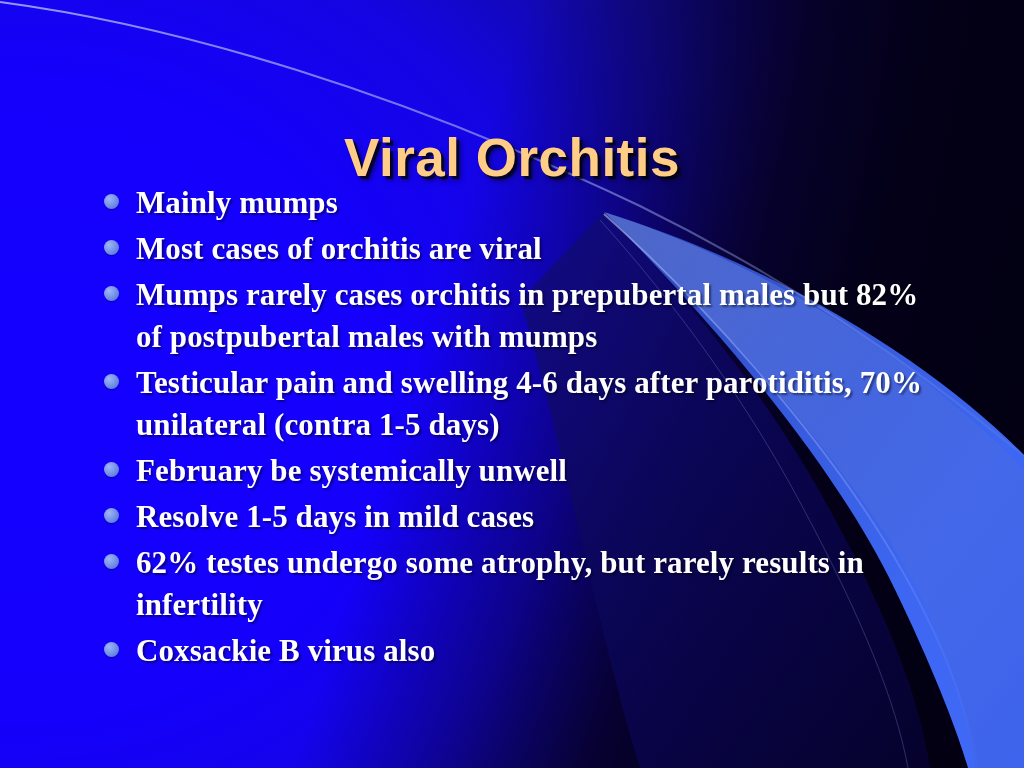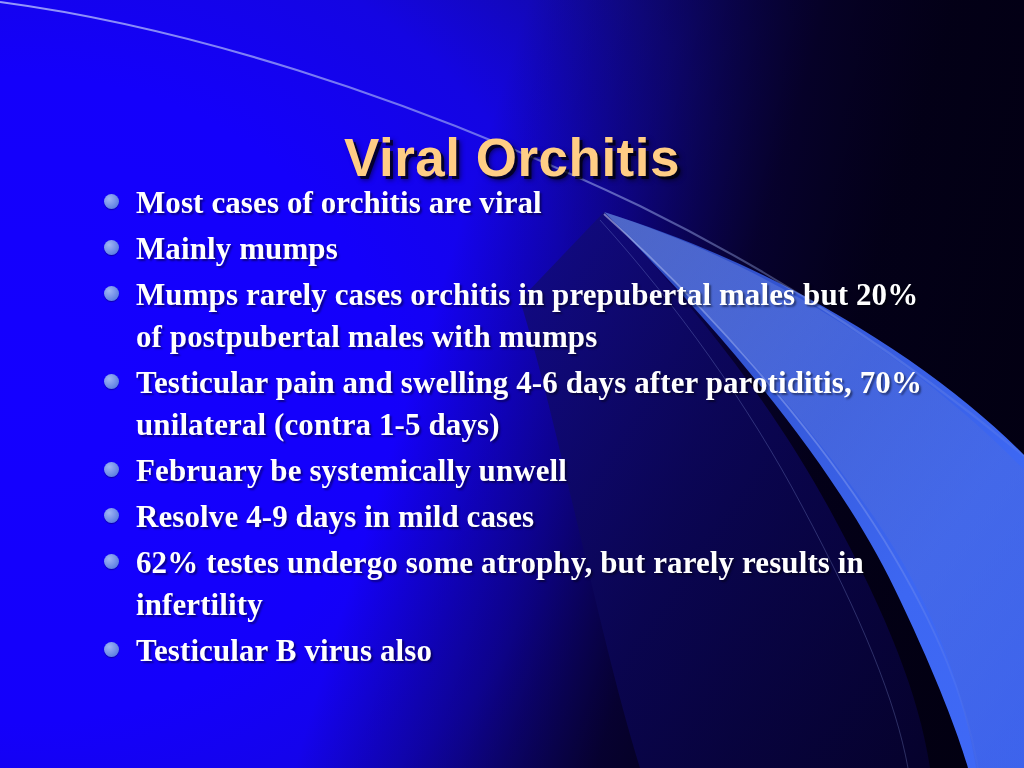--- a/index.html
+++ b/index.html
@@ -151,52 +151,52 @@
   </svg>
 
   <div class="title-wrap">
     <h1 class="title">Viral Orchitis</h1>
   </div>
 
   <div class="body">
 
     <div class="bullet-row">
       <span class="bullet-dot"></span>
+      <span class="bullet-text">Mainly mumps</span>
+    </div>
+
+    <div class="bullet-row">
+      <span class="bullet-dot"></span>
       <span class="bullet-text">Most cases of orchitis are viral</span>
     </div>
 
     <div class="bullet-row">
       <span class="bullet-dot"></span>
-      <span class="bullet-text">Mainly mumps</span>
-    </div>
-
-    <div class="bullet-row">
-      <span class="bullet-dot"></span>
-      <span class="bullet-text">Mumps rarely cases orchitis in prepubertal males but 20% of postpubertal males with mumps</span>
+      <span class="bullet-text">Mumps rarely cases orchitis in prepubertal males but 82% of postpubertal males with mumps</span>
     </div>
 
     <div class="bullet-row">
       <span class="bullet-dot"></span>
       <span class="bullet-text">Testicular pain and swelling 4-6 days after parotiditis, 70% unilateral (contra 1-5 days)</span>
     </div>
 
     <div class="bullet-row">
       <span class="bullet-dot"></span>
       <span class="bullet-text">February be systemically unwell</span>
     </div>
 
     <div class="bullet-row">
       <span class="bullet-dot"></span>
-      <span class="bullet-text">Resolve 4-9 days in mild cases</span>
+      <span class="bullet-text">Resolve 1-5 days in mild cases</span>
     </div>
 
     <div class="bullet-row">
       <span class="bullet-dot"></span>
       <span class="bullet-text">62% testes undergo some atrophy, but rarely results in infertility</span>
     </div>
 
     <div class="bullet-row">
       <span class="bullet-dot"></span>
-      <span class="bullet-text">Testicular B virus also</span>
+      <span class="bullet-text">Coxsackie B virus also</span>
     </div>
 
   </div>
 </div>
 
 </body></html>

